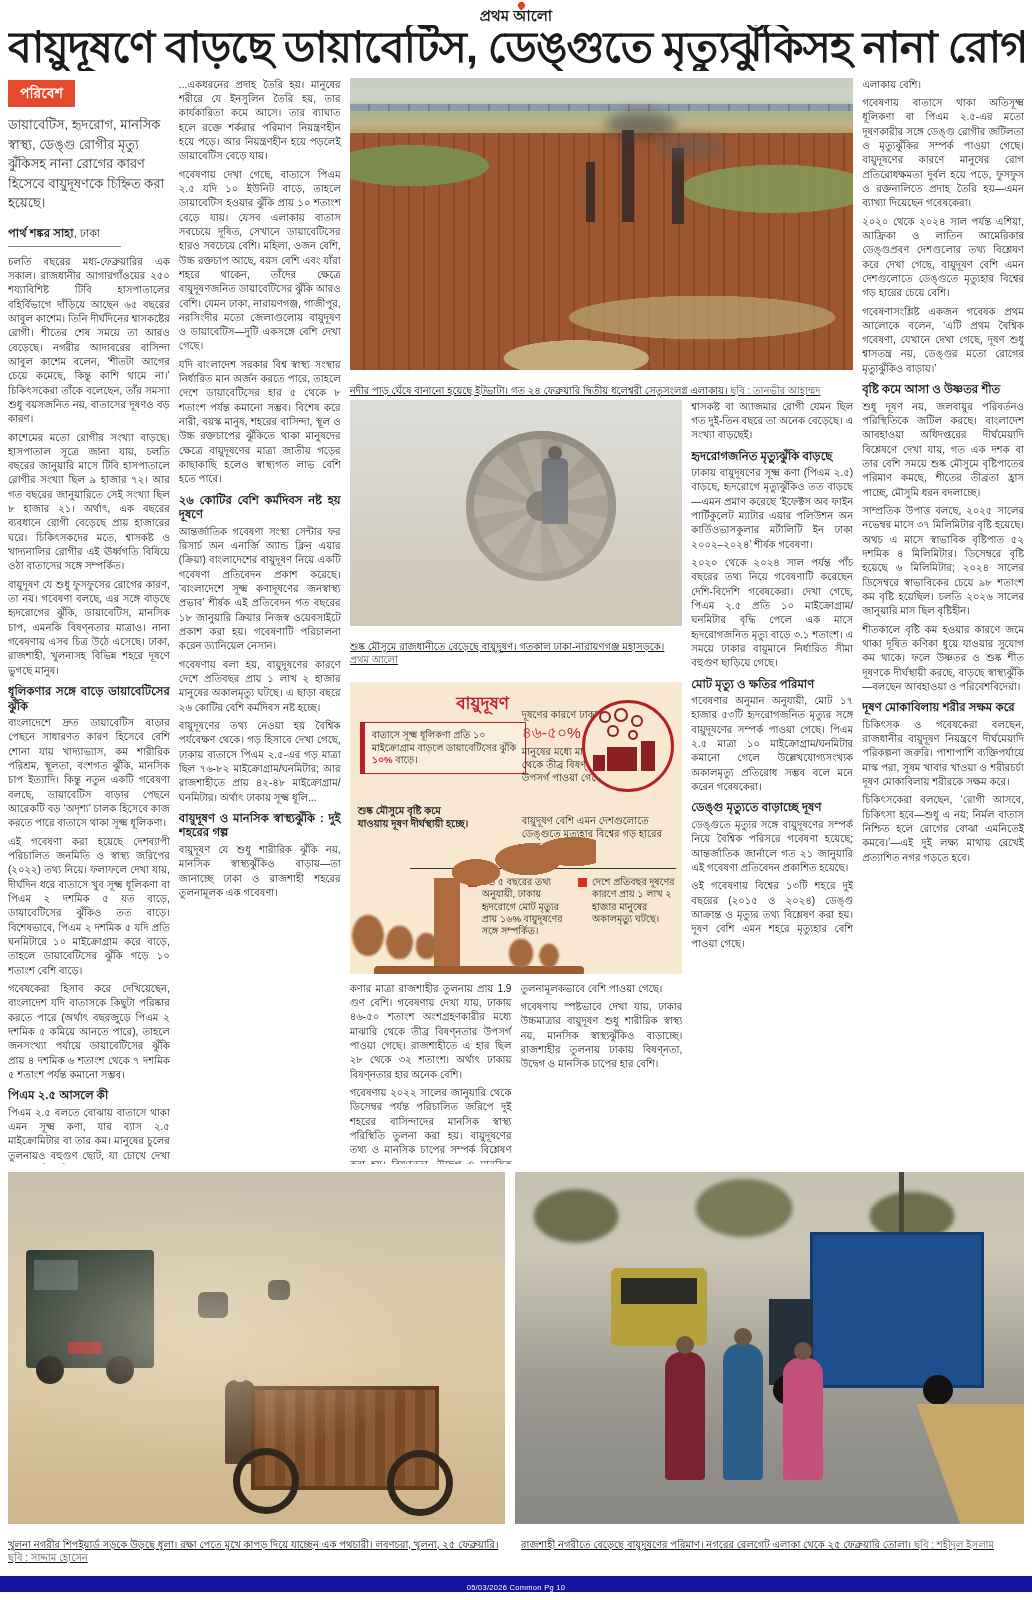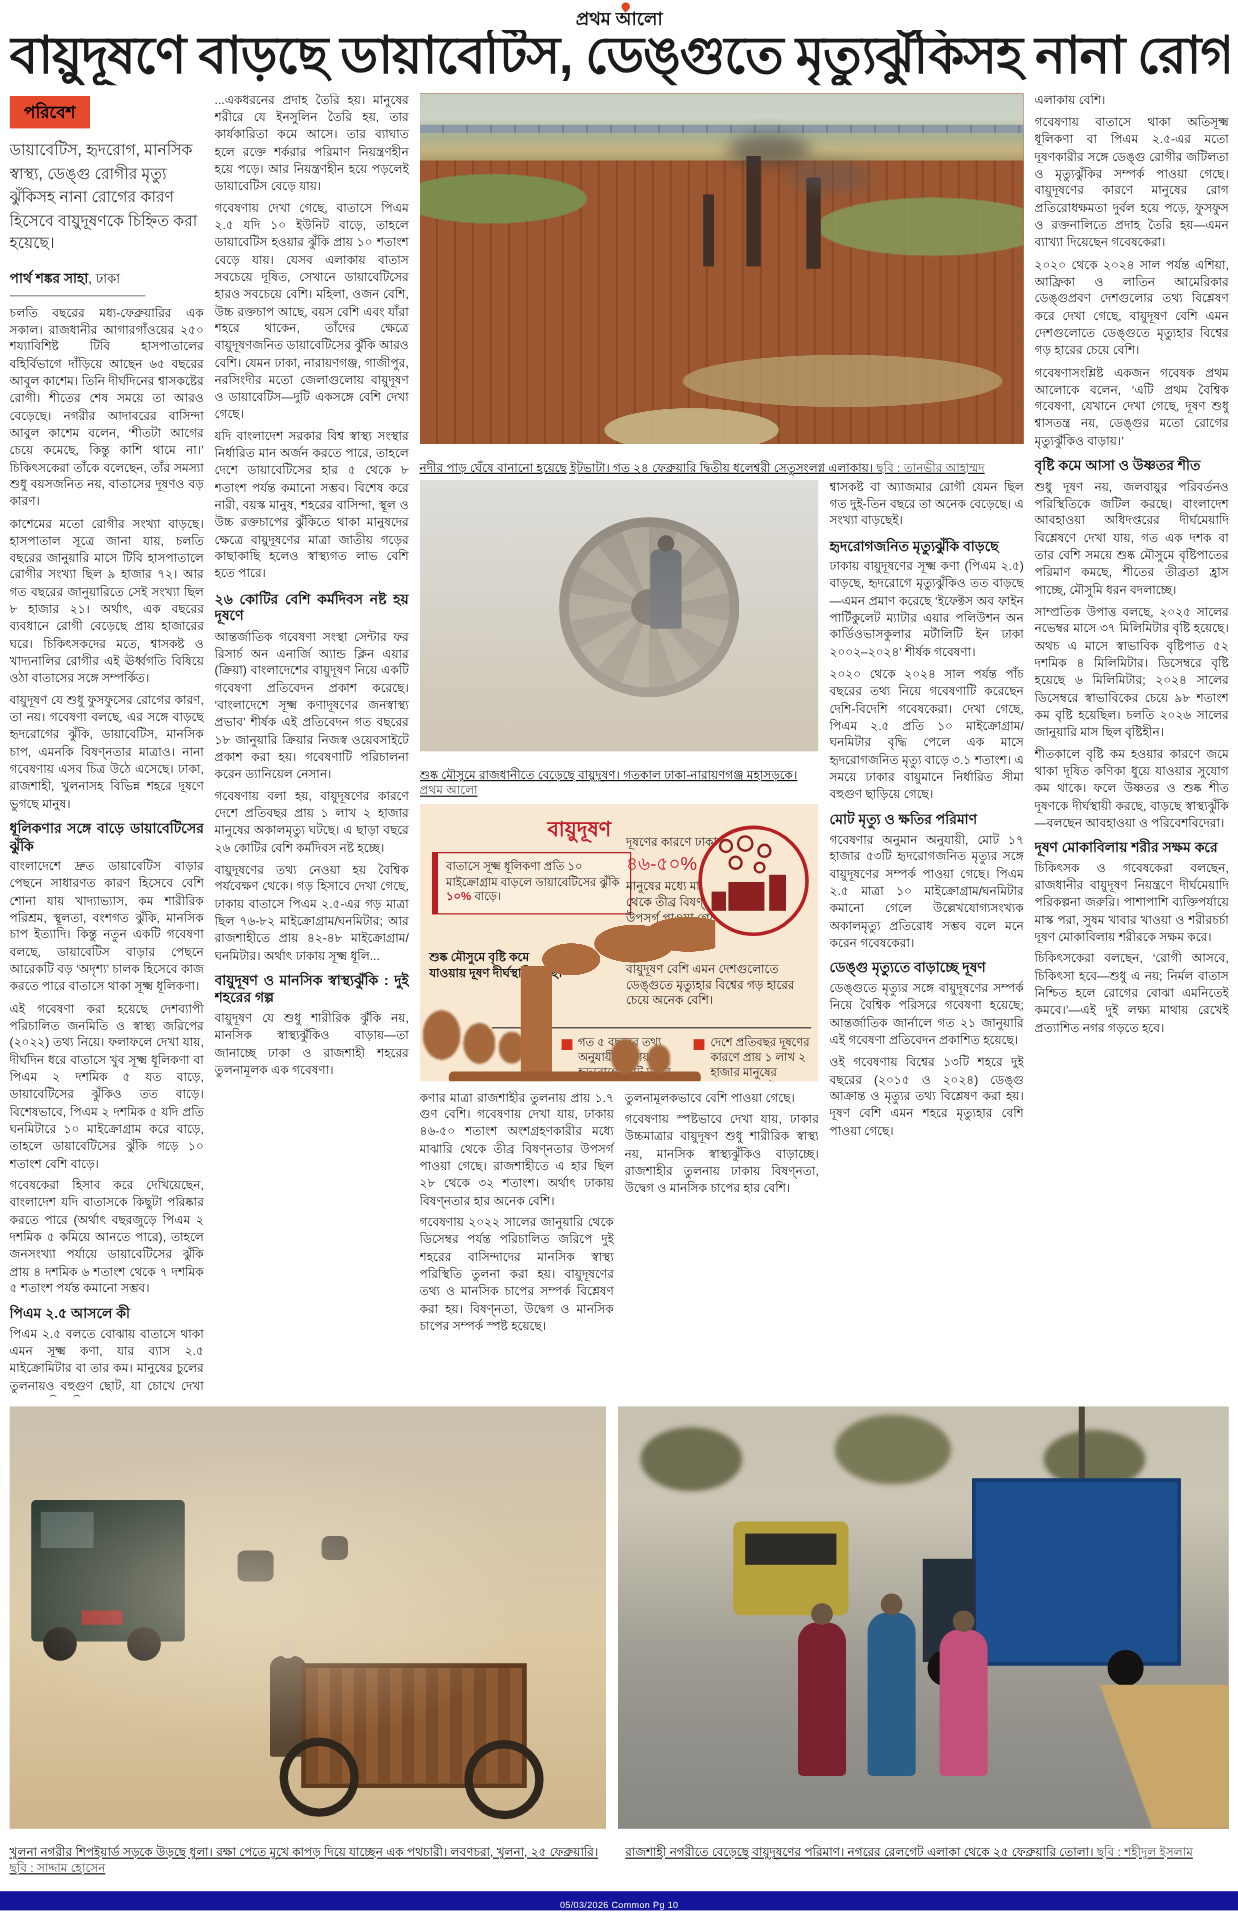--- a/index.html
+++ b/index.html
@@ -16,21 +16,21 @@
   .tcol{overflow:hidden;font-size:10.1px;line-height:1.42;text-align:justify;}
   .c1{grid-area:1/1/4/2;}
   .c2{grid-area:1/2/4/3;}
   .ph1{grid-area:1/3/2/6;}
   .cap1{grid-area:2/3/3/6;}
   .midleft{grid-area:3/3/4/5;display:flex;flex-direction:column;overflow:hidden;}
   .c5{grid-area:3/5/4/6;}
   .c6{grid-area:1/6/4/7;}
   .para{margin:0 0 4px 0;}
   .subhead{font-size:11.6px;margin:6px 0 3px 0;line-height:1.25;}
-  .kicker{display:inline-block;background:#e44a2b;color:#000000;font-weight:bold;font-size:14px;padding:4px 12px;margin:2px 0 8px 0;}
+  .kicker{display:inline-block;background:#e44a2b;color:#ffffff;font-weight:bold;font-size:14px;padding:4px 12px;margin:2px 0 8px 0;}
   .lede{font-size:13px;line-height:1.5;color:#333;margin:0 0 12px 0;text-align:left;}
   .byline{font-size:11px;margin:0 0 2px 0;}
   .byline b{font-size:11.5px;}
   .byrule{border:0;border-top:1px solid #888;width:70%;margin:4px 0 8px 0;}
   
   .caption{font-size:10px;line-height:1.3;padding-top:14px;color:#111;text-align:left;text-decoration:underline;}
   .credit{color:#555;}
   
   .photo{position:relative;overflow:hidden;}
   .ph1{background:
@@ -53,21 +53,21 @@
   
   .ph2{height:226px;background:linear-gradient(180deg,#dadad6 0,#d0cdc6 40%,#c6bfb1 68%,#bcae96 100%);}
   .reel{position:absolute;right:20%;top:14%;width:150px;height:150px;border-radius:50%;
     background:conic-gradient(#837a6c 0 20deg,#978d7e 20deg 40deg,#837a6c 40deg 60deg,#978d7e 60deg 80deg,#837a6c 80deg 100deg,#978d7e 100deg 120deg,#837a6c 120deg 140deg,#978d7e 140deg 160deg,#837a6c 160deg 180deg,#978d7e 180deg 200deg,#837a6c 200deg 220deg,#978d7e 220deg 240deg,#837a6c 240deg 260deg,#978d7e 260deg 280deg,#837a6c 280deg 300deg,#978d7e 300deg 320deg,#837a6c 320deg 340deg,#978d7e 340deg 360deg);
     box-shadow:inset 0 0 0 8px #6f665a;}
   .reel::after{content:"";position:absolute;left:60px;top:60px;width:30px;height:30px;border-radius:50%;background:#4e463c;}
   .man2{position:absolute;right:34.5%;top:26%;width:26px;height:66px;background:#39404c;border-radius:6px 6px 2px 2px;}
   .man2::before{content:"";position:absolute;left:6px;top:-12px;width:14px;height:14px;border-radius:50%;background:#2d2620;}
   .haze{position:absolute;inset:0;background:linear-gradient(0deg,rgba(225,219,206,.55),rgba(235,233,228,.25));}
   
-  .info{position:relative;height:231px;background:#f8e8d2;margin-top:4px;overflow:hidden;}
+  .info{position:relative;height:292px;background:#f8e8d2;margin-top:16px;overflow:hidden;}
   .ig-title{position:absolute;left:68px;top:8px;width:130px;text-align:center;font-weight:800;font-size:17px;color:#c2202e;}
   .ig-statbox{position:absolute;left:10px;top:40px;width:146px;border:1px solid #b52025;border-left:5px solid #b52025;padding:6px 7px;font-size:9.6px;line-height:1.35;background:rgba(255,255,255,.25);}
   .ig-stat{color:#c2202e;font-weight:800;}
   .ig-leftnote{position:absolute;left:8px;top:122px;width:112px;font-weight:800;font-size:10px;line-height:1.3;}
   .ig-dhaka{position:absolute;left:172px;top:26px;width:92px;font-size:10px;line-height:1.3;}
   .ig-bigstat{color:#c2202e;font-weight:400;font-size:15.5px;display:block;margin:2px 0;}
   .ig-circle{position:absolute;right:8px;top:18px;width:86px;height:86px;border:3px solid #b52025;border-radius:50%;background:#f8e8d2;}
   .fact{position:absolute;left:22px;bottom:18px;width:30px;height:24px;background:#8c1f1f;}
   .fact::before{content:"";position:absolute;left:-14px;bottom:0;width:12px;height:16px;background:#8c1f1f;}
   .fact::after{content:"";position:absolute;left:34px;bottom:0;width:14px;height:30px;background:#8c1f1f;}
@@ -230,21 +230,21 @@
             <div class="ig-bullet"><span class="sq"></span><span>দেশে প্রতিবছর দূষণের কারণে প্রায় ১ লাখ ২ হাজার মানুষের অকালমৃত্যু ঘটছে।</span></div>
           </div>
         <div class="trees"></div>
         <div class="stack"></div>
         <div class="plume"></div>
         <div class="trees2"></div>
       </div>
 
       <div class="textrow">
         <div class="tcol">
-            <p class="para">কণার মাত্রা রাজশাহীর তুলনায় প্রায় ১.৭ গুণ বেশি। গবেষণায় দেখা যায়, ঢাকায় ৪৬-৫০ শতাংশ অংশগ্রহণকারীর মধ্যে মাঝারি থেকে তীব্র বিষণ্নতার উপসর্গ পাওয়া গেছে। রাজশাহীতে এ হার ছিল ২৮ থেকে ৩২ শতাংশ। অর্থাৎ ঢাকায় বিষণ্নতার হার অনেক বেশি।</p>
+            <p class="para">কণার মাত্রা রাজশাহীর তুলনায় প্রায় 1.9 গুণ বেশি। গবেষণায় দেখা যায়, ঢাকায় ৪৬-৫০ শতাংশ অংশগ্রহণকারীর মধ্যে মাঝারি থেকে তীব্র বিষণ্নতার উপসর্গ পাওয়া গেছে। রাজশাহীতে এ হার ছিল ২৮ থেকে ৩২ শতাংশ। অর্থাৎ ঢাকায় বিষণ্নতার হার অনেক বেশি।</p>
             <p class="para">গবেষণায় ২০২২ সালের জানুয়ারি থেকে ডিসেম্বর পর্যন্ত পরিচালিত জরিপে দুই শহরের বাসিন্দাদের মানসিক স্বাস্থ্য পরিস্থিতি তুলনা করা হয়। বায়ুদূষণের তথ্য ও মানসিক চাপের সম্পর্ক বিশ্লেষণ করা হয়। বিষণ্নতা, উদ্বেগ ও মানসিক চাপের সম্পর্ক স্পষ্ট হয়েছে।</p>
           </div>
         <div class="tcol">
             <p class="para">তুলনামূলকভাবে বেশি পাওয়া গেছে।</p>
             <p class="para">গবেষণায় স্পষ্টভাবে দেখা যায়, ঢাকার উচ্চমাত্রার বায়ুদূষণ শুধু শারীরিক স্বাস্থ্য নয়, মানসিক স্বাস্থ্যঝুঁকিও বাড়াচ্ছে। রাজশাহীর তুলনায় ঢাকায় বিষণ্নতা, উদ্বেগ ও মানসিক চাপের হার বেশি।</p>
           </div>
       </div>
     </div>
 
     <div class="tcol c5">

